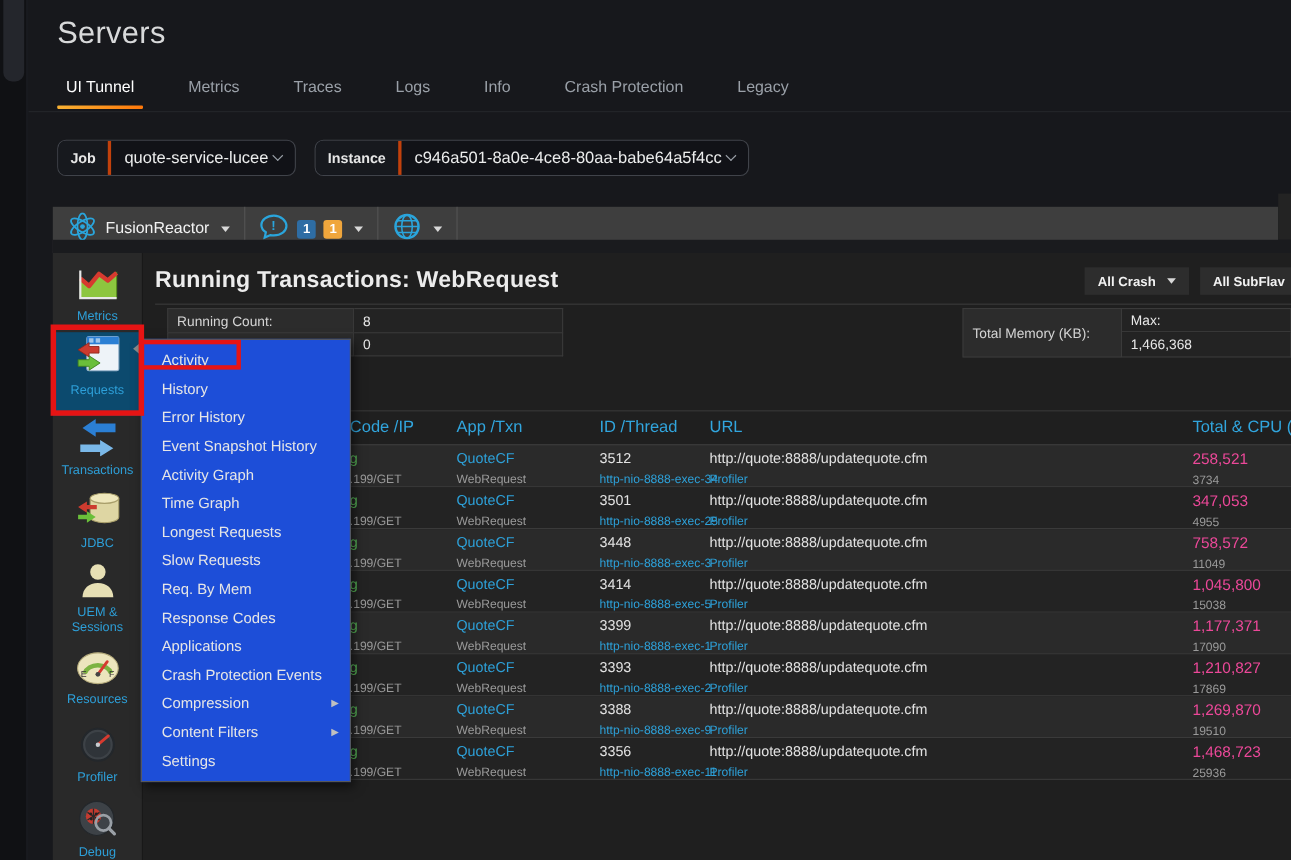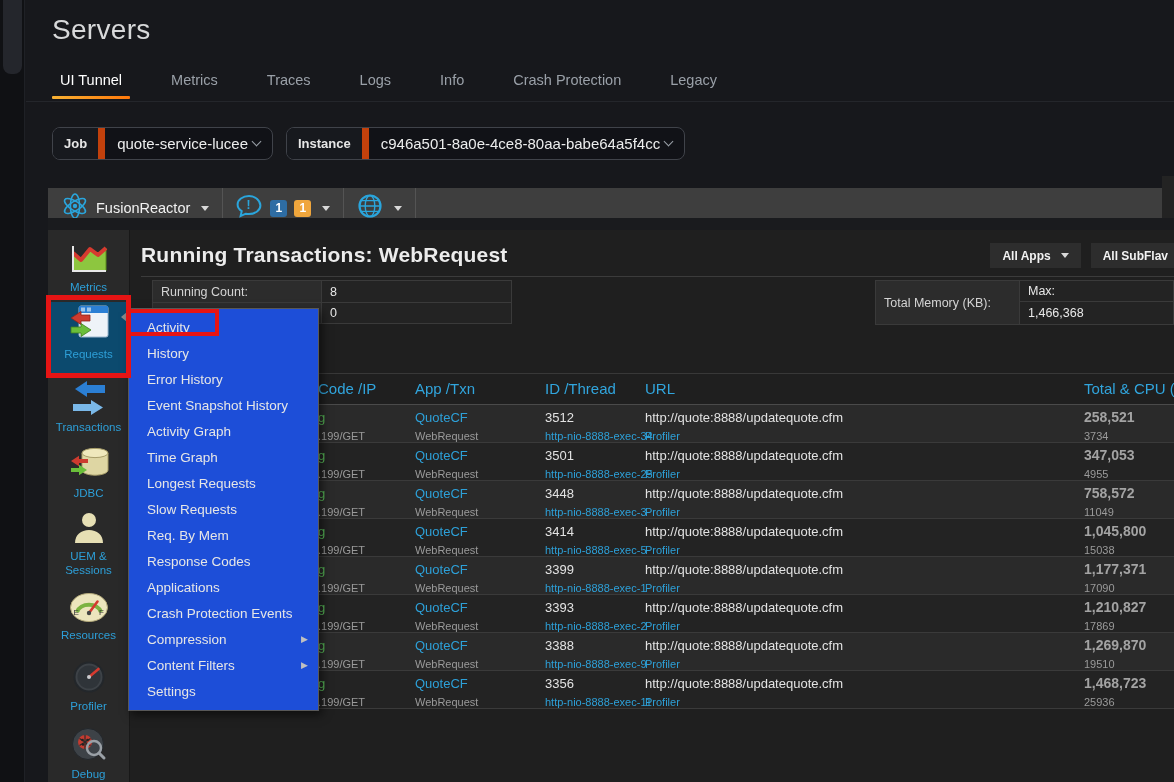--- a/index.html
+++ b/index.html
@@ -22,21 +22,21 @@
   .tab.active { color:#ffffff; }
   .tab.active::after { content:""; position:absolute; left:0; right:0; bottom:0; height:3px; border-radius:1px;
     background:linear-gradient(90deg,#f8b133,#ff780a); }
   #tabs-rule { position:absolute; left:26px; right:0; top:101px; height:1px; background:#24262b; }
 
   
   .select-group { position:absolute; top:127px; height:33px; display:flex; align-items:stretch;
     border:1px solid #40434a; border-radius:8px; background:#111217; overflow:hidden; }
   #job-select { left:52px; }
   #instance-select { left:286px; }
-  .sel-label { display:flex; align-items:center; padding:0 11px; background:#17191e; border-right:7px solid #c2410c;
+  .sel-label { display:flex; align-items:center; padding:0 11px; background:#17191e; border-right:3px solid #c2410c;
     color:#e6e6e6; font-size:13px; font-weight:700; }
   .sel-value { display:flex; align-items:center; gap:5px; padding:0 12px; color:#eceded; font-size:15px; white-space:nowrap; }
   .chev { display:inline-block; width:7px; height:7px; border-right:1.5px solid #9aa0a8; border-bottom:1.5px solid #9aa0a8;
     transform:rotate(45deg); margin-top:-4px; }
 
   
   #fr-toolbar { position:absolute; left:48px; top:176px; width:1114px; height:42px; background:#3e3e3e;
     border-bottom:2px solid #2b2b2b; display:flex; align-items:stretch;margin-top:12px; }
   #fr-toolbar-end { position:absolute; left:1162px; top:176px; width:12px; height:42px; background:#232323; }
   .tb-sec { display:flex; align-items:center; gap:7px; padding:0 13px; border-right:1px solid #545454; cursor:pointer; }
@@ -83,21 +83,21 @@
   #txn-rows { position:absolute; left:0; right:0; top:175px; }
   .t-row { display:grid; grid-template-columns:188px 97px 130px 100px 439px 1fr; height:38px;
     border-bottom:1px solid #3a3a3a; cursor:pointer; }
   .t-row.odd { background:#2a2a2a; }
   .t-row.even { background:#232323; }
   .t-cell { padding-top:3px; overflow:visible; white-space:nowrap; }
   .l1 { font-size:13px; line-height:17px; color:#e2e2e2; }
   .l2 { font-size:11px; line-height:14px; color:#9a9a9a; }
   .lnk { color:#2da0d8; }
   .green { color:#57b657; }
-  .red-val { color:#a3a3a3; font-weight:700; font-size:14px; line-height:18px; }
+  .red-val { color:#ec4899; font-weight:400; font-size:14px; line-height:18px; }
 
   
   #context-menu { position:absolute; left:128px; top:308px; width:191px; background:#1d4ed8;
     border:1px solid #585858; box-shadow:3px 4px 9px rgba(0,0,0,.55); padding:5px 0 6px 0; z-index:5; }
   .menu-item { height:26px; display:flex; align-items:center; justify-content:space-between;
     padding:0 10px 0 18px; color:#e6e6e6; font-size:13.5px; cursor:pointer; white-space:nowrap; }
   .submenu-arrow { color:#c0c0c0; font-size:9px; }
   #menu-callout { position:absolute; left:121px; top:312px; width:0; height:0; z-index:4;
     border-top:5px solid transparent; border-bottom:5px solid transparent; border-right:6px solid #8a8a8a; }
 
@@ -229,21 +229,21 @@
           <circle cx="17" cy="18.5" r="1.3" fill="#222"></circle>
           <circle cx="24" cy="22" r="7" fill="none" stroke="#9aa0a6" stroke-width="2.5"></circle>
           <path d="M29 27l5 5" stroke="#9aa0a6" stroke-width="3" stroke-linecap="round"></path>
         </svg></span><div class="side-label">Debug</div></div>
   </div>
 
 <div id="fr-main">
   <div id="panel-title">Running Transactions: WebRequest</div>
   <div id="panel-buttons">
     <button class="panel-btn">
-      <span>All Apps</span>
+      <span>All Crash</span>
       <span class="caret"></span>
     </button>
     <button class="panel-btn">
       <span>All SubFlav</span>
     </button>
   </div>
   <div id="panel-rule"></div>
 
   <div id="stats-left">
     <div class="stat-row">

